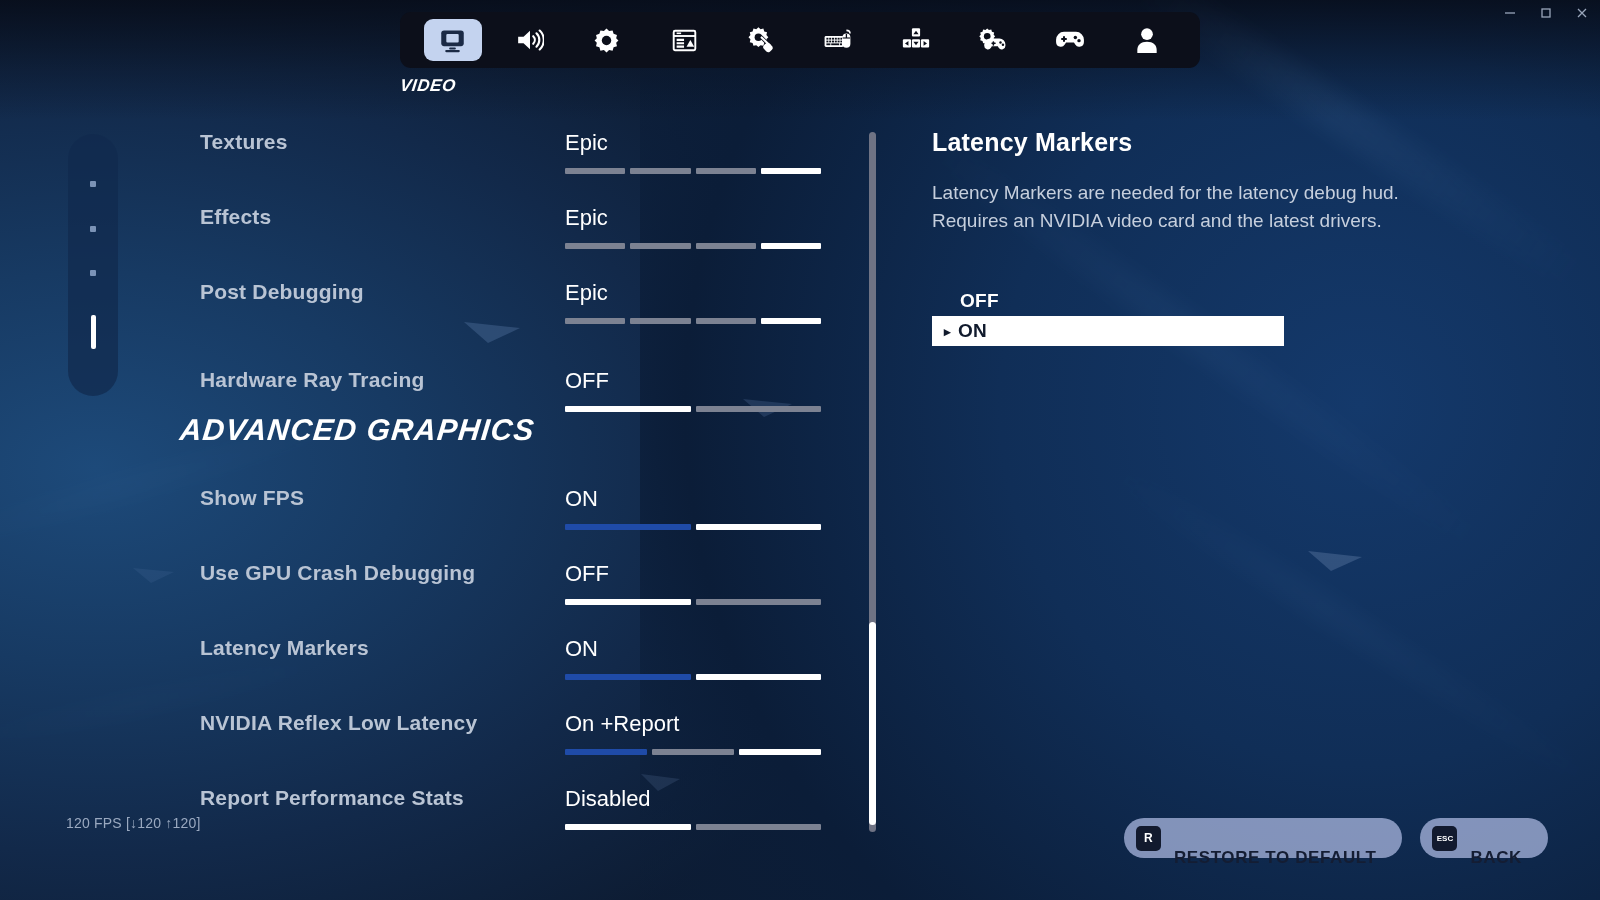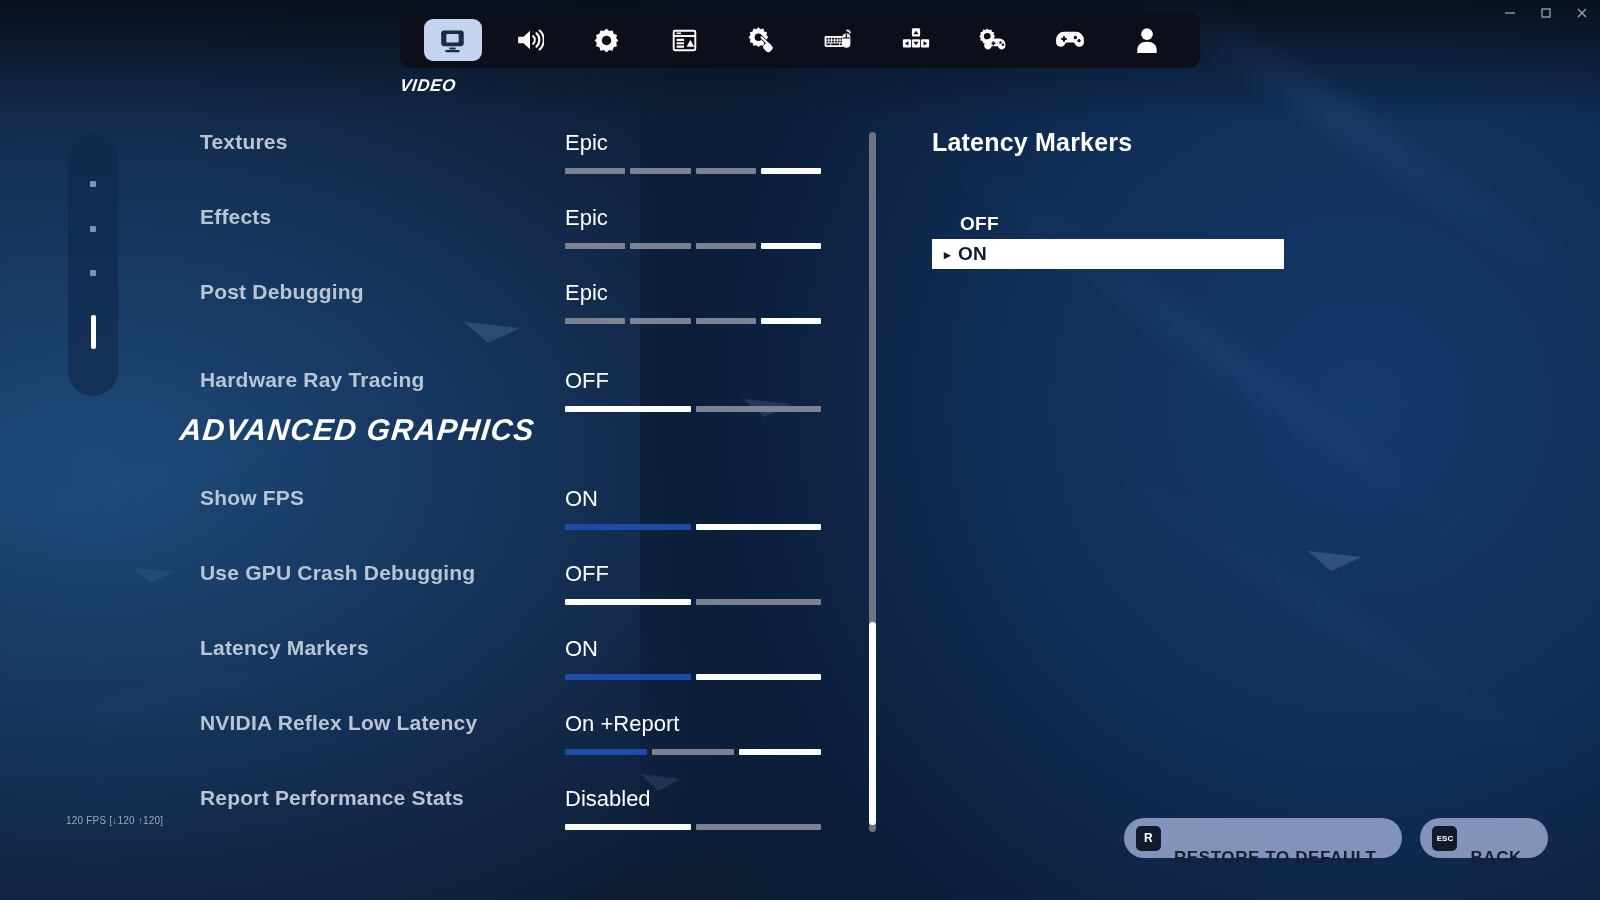--- a/index.html
+++ b/index.html
@@ -138,21 +138,21 @@
     padding-left:12px;
   }
   .opt .caret {
     display:inline-block; width:14px; font-size:13px; line-height:1;
   }
   .opt:not(.selected) .caret { visibility:hidden; }
 
   
   #fps {
     position:absolute; left:66px; top:815px; z-index:20;
-    color:#9aa9c0; font-size:10px; letter-spacing:.2px;
+    color:#9aa9c0; font-size:14px; letter-spacing:.2px;
   }
 
   
   #actions {
     position:absolute; right:52px; bottom:42px; display:flex; gap:18px; z-index:25;
   }
   .abtn {
     height:40px; border-radius:20px;
     background:rgba(176,188,228,0.72);
     display:flex; align-items:center; padding:0 26px 0 12px; gap:13px;
@@ -449,20 +449,21 @@
 
 </div>
 
 <div id="scrollbar">
   <div class="track2"></div>
   <div class="thumb" id="sb-thumb" style="top: 70%; height: 29%;"></div>
 </div>
 
 <div id="info">
   <div class="ititle">Latency Markers</div>
+  <div class="idesc">Latency Markers are needed for the latency debug hud. Requires an NVIDIA video card and the latest drivers.</div>
   <div id="optlist">
     <div class="opt">
       <span class="caret">▸</span>
       <span>OFF</span>
     </div>
     <div class="opt selected">
       <span class="caret">▸</span>
       <span>ON</span>
     </div>
   </div>

